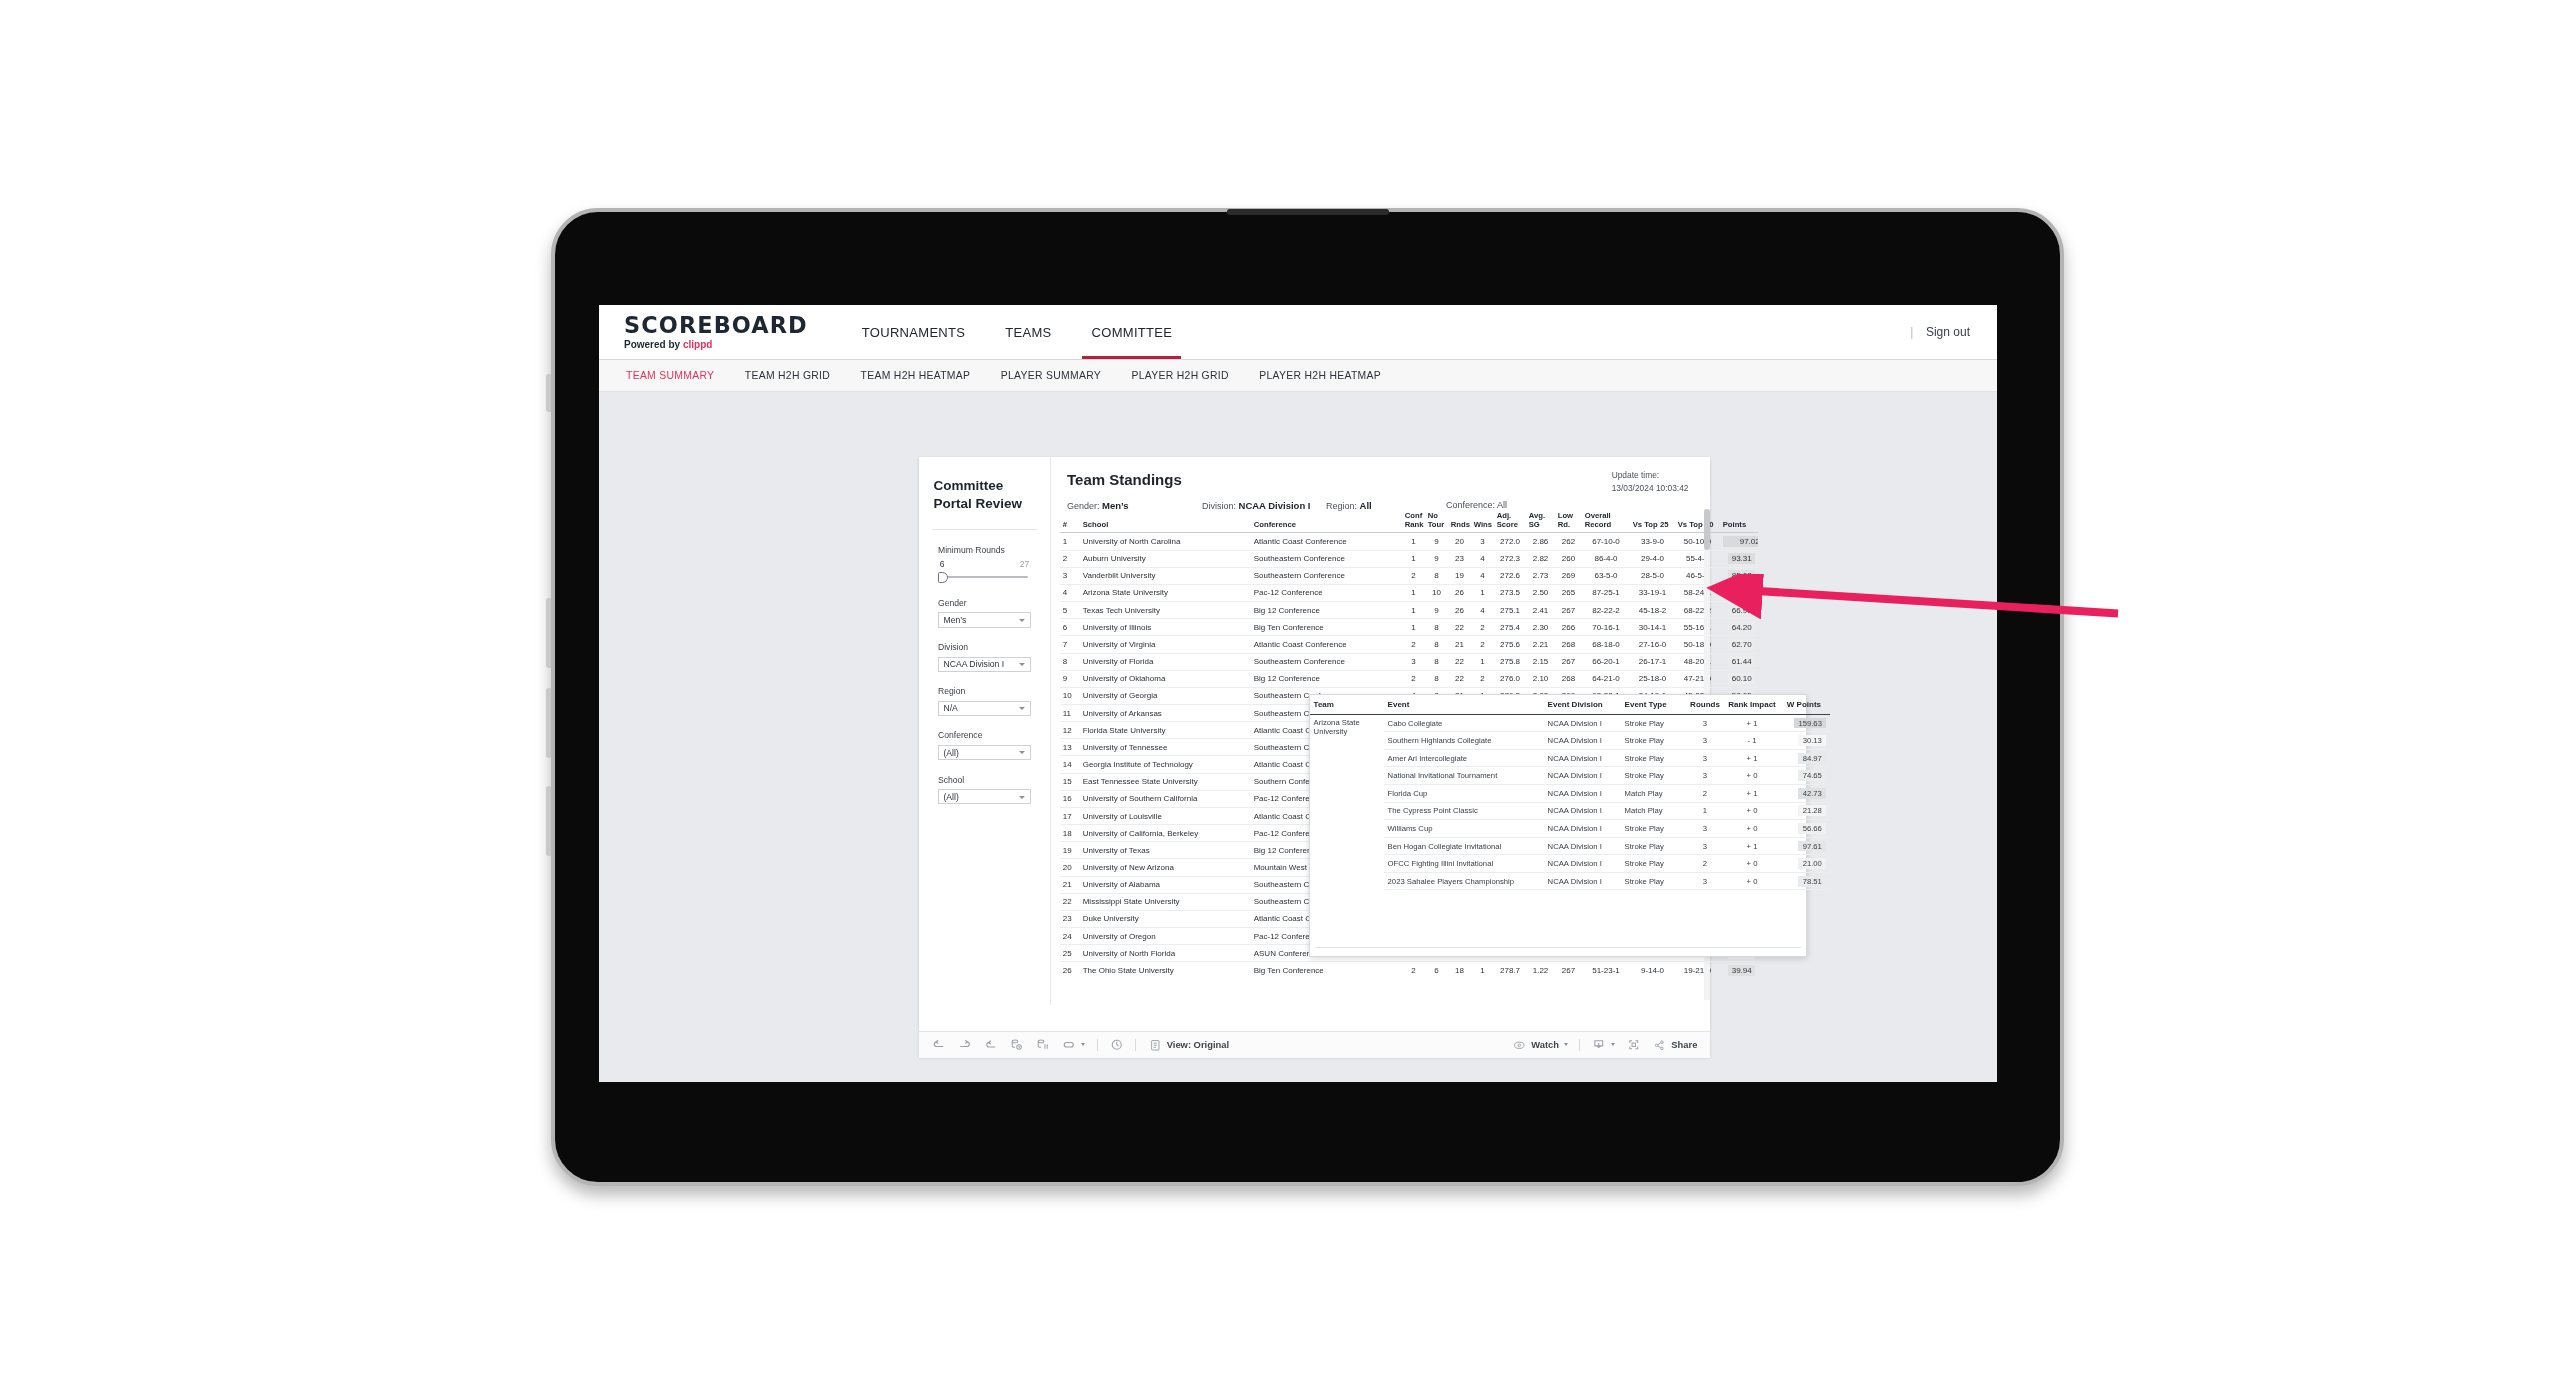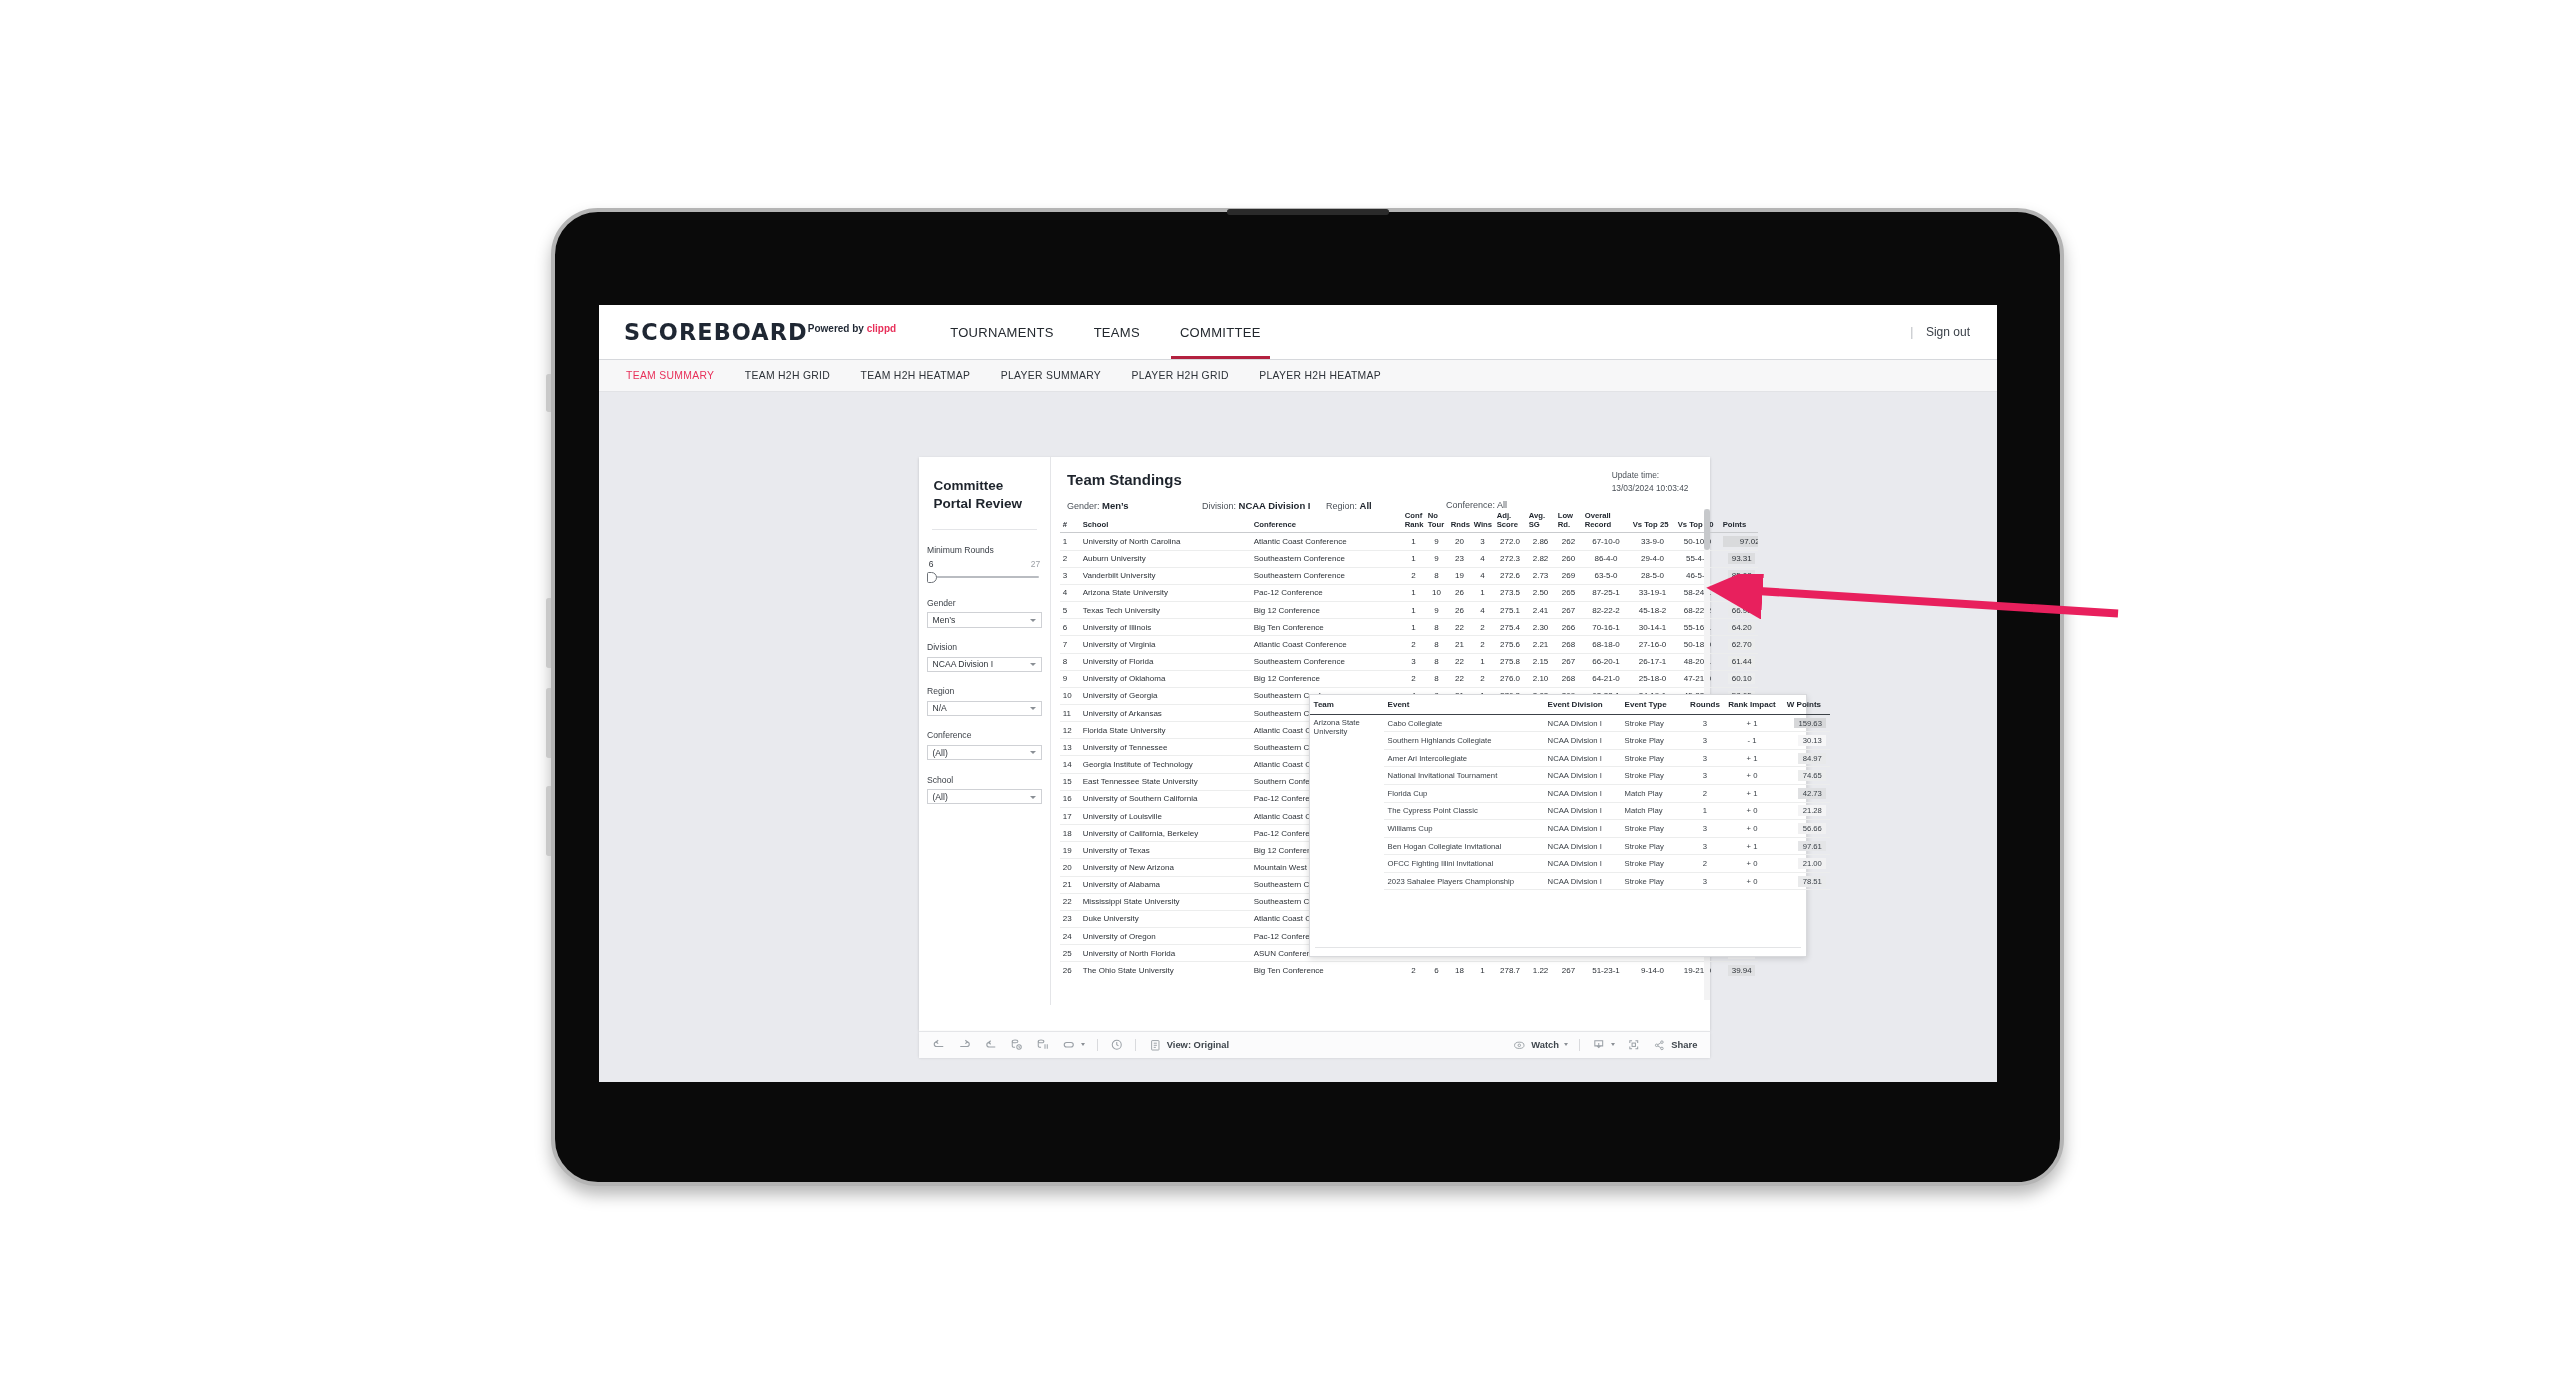--- a/index.html
+++ b/index.html
@@ -22,21 +22,21 @@
   .sb4 { top: 574px; height: 70px; }
 
   
   #screen {
     position: absolute; left: 44px; top: 93px; width: 1398px; height: 777px;
     background: #e9eaee; overflow: hidden;
   }
 
   
   .app-header { height: 54px; background:#ffffff; display:flex; align-items:center; padding-left: 25px; position:relative; }
-  .brand { display:flex; justify-content:center; margin-right: 34px; }
+  .brand { display:flex; flex-direction:column; justify-content:center; margin-right: 34px; }
   .brand-title { font-family:"DejaVu Sans", sans-serif; font-weight:700; font-size: 22.4px; letter-spacing:1.1px; color:#1f2733; line-height:1; }
   .brand-sub { font-size: 10px; color:#1f2733; font-weight:700; margin-top:2.7px; }
   .brand-sub .accent { color:#e8305a; }
   .nav { display:flex; align-items:stretch; height:54px; }
   .nav-item { display:flex; align-items:center; padding: 0 20px; font-size: 13px; color:#23282e; letter-spacing:0.3px; cursor:pointer; position:relative; }
   .nav-item.active { }
   .nav-item.active:after { content:""; position:absolute; left:10.8px; right:10.8px; bottom:0; height:2.7px; background:#b3213f; }
   .signout { position:absolute; right: 27px; top:0; height:54px; display:flex; align-items:center; gap:12.6px; font-size:12px; color:#3b4149; }
   .signout .divider { color:#b9bcc1; }
   .header-rule { height:0.9px; background:#d6d8dc; }
@@ -51,21 +51,21 @@
 
   .viz {
     position:absolute; left: 304px; top: 65px; width: 791px; height: 574px;
     background:#ffffff; box-shadow: 0 0.9px 2.7px rgba(0,0,0,.18);
   }
 
   
   .filters { position:absolute; left:0; top:0; width: 132px; height: 548px; border-right:0.9px solid #e4e5e8; }
   .portal-title { padding: 20px 14.4px 0 14.4px; font-size: 13.5px; font-weight:700; color:#1e242c; line-height:1.35; }
   .filter-sep { margin: 16px 12.6px 0 12.6px; height:0.9px; background:#e4e5e8; }
-  .filter-group { padding: 0 8px; margin-top: 14.4px; }
+  .filter-group { padding: 0 19px; margin-top: 14.4px; }
   .filter-label { font-size: 8.6px; color:#3a3f46; margin-bottom:4.5px; }
   .slider-row { display:flex; justify-content:space-between; font-size:8.5px; color:#2d3238; padding: 0 1.8px 1.8px 1.8px; }
   .slider-row .maxv { color:#9da1a7; }
   .slider-track { position:relative; height:12.6px; }
   .slider-track .bar { position:absolute; top:5.4px; left:2.7px; right:2.7px; height:2.2px; background:#b9bcc1; border-radius:1.8px; }
   .slider-track .knob { position:absolute; top:0.9px; left:0px; width:10px; height:11.7px; border:1.4px solid #6e7379; background:#fff; border-radius:1.8px 6.3px 6.3px 1.8px; }
   .select {
     height: 15.3px; border:0.9px solid #cfd1d5; background:#fff; display:flex; align-items:center;
     padding: 0 4.5px; font-size: 8.6px; color:#2d3238; position:relative; cursor:pointer;
   }

